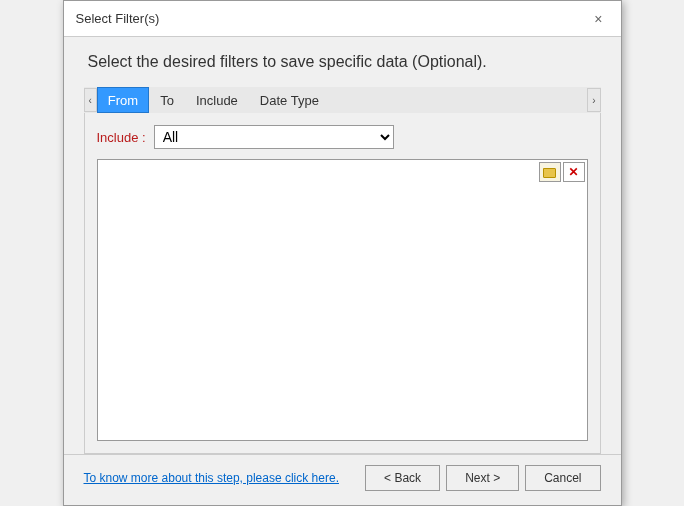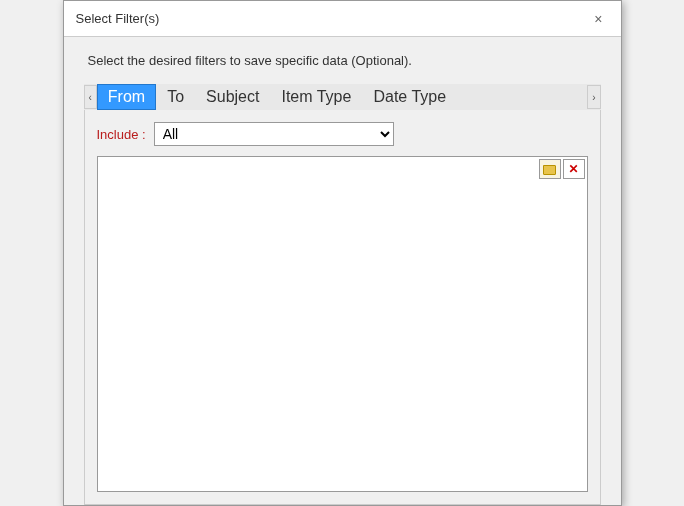--- a/index.html
+++ b/index.html
@@ -45,21 +45,21 @@
       padding: 2px 6px;
     }
     .content {
       flex: 1;
       display: flex;
       flex-direction: column;
       padding: 16px 20px 0 20px;
       background: #f0f0f0;
     }
     .description {
-      font-size: 13px;
+      font-size: 16px;
       color: #333;
       margin-bottom: 16px;
       padding: 0 4px;
     }
     .tab-container {
       display: flex;
       align-items: center;
       background: #e8e8e8;
       border-bottom: none;
       position: relative;
@@ -74,21 +74,21 @@
       height: 24px;
     }
     .tabs {
       display: flex;
       flex: 1;
     }
     .tab {
       padding: 4px 10px;
       cursor: pointer;
       border: 1px solid transparent;
-      font-size: 16px;
+      font-size: 13px;
       color: #333;
       white-space: nowrap;
       background: transparent;
       height: 26px;
       display: flex;
       align-items: center;
     }
     .tab.active {
       background: #3399ff;
       color: #fff;
@@ -203,24 +203,21 @@
     <div class="tab-container">
       <button class="tab-scroll-btn">‹</button>
       <div class="tabs">
         <div class="tab active">
           <span>From</span>
         </div>
         <div class="tab">
           <span>To</span>
         </div>
         <div class="tab">
-          <span>Subject</span>
-        </div>
-        <div class="tab">
-          <span>Item Type</span>
+          <span>Include</span>
         </div>
         <div class="tab">
           <span>Date Type</span>
         </div>
       </div>
       <button class="tab-scroll-right">›</button>
     </div>
 
     <div class="filter-panel">
       <div class="include-row">
@@ -239,13 +236,21 @@
             </span>
           </button>
           <button class="list-box-btn close-btn" title="Clear">
             <span style="color:#cc0000;font-weight:bold;font-size:12px;">✕</span>
           </button>
         </div>
       </div>
     </div>
   </div>
 
+  <div class="footer">
+    <span class="help-link">To know more about this step, please click here.</span>
+    <div class="footer-buttons">
+      <button class="btn">&lt; Back</button>
+      <button class="btn">Next &gt;</button>
+      <button class="btn">Cancel</button>
+    </div>
+  </div>
 </div>
 
 </body></html>

